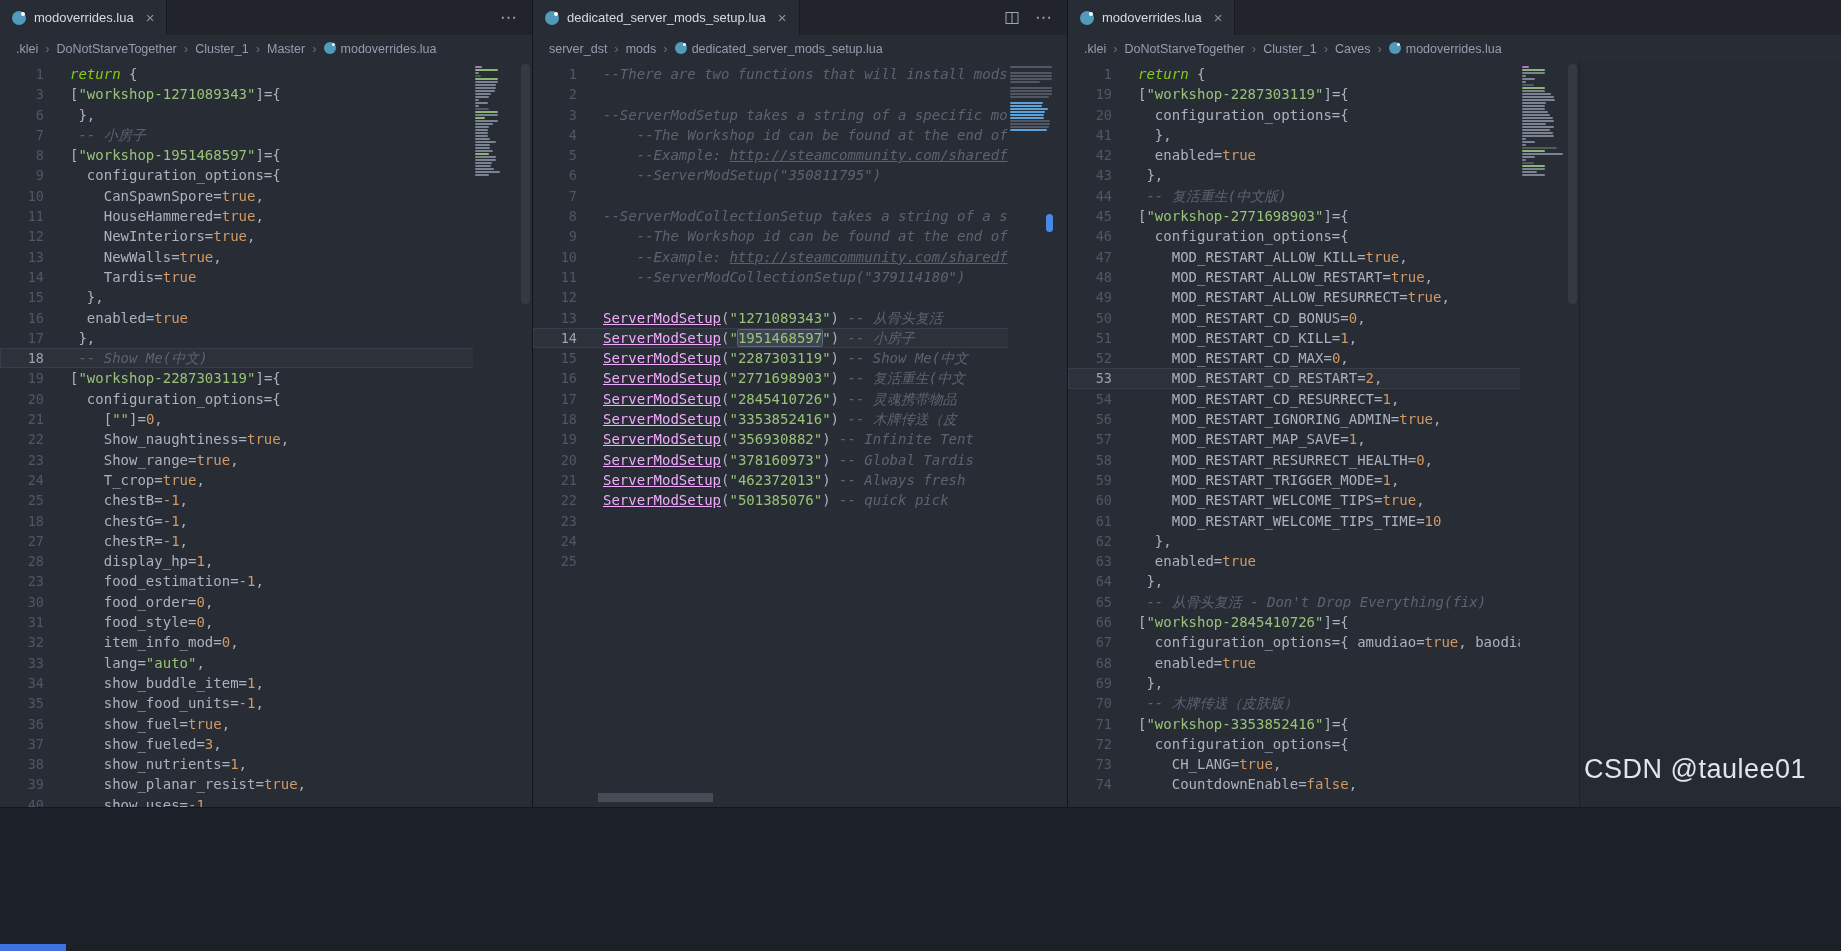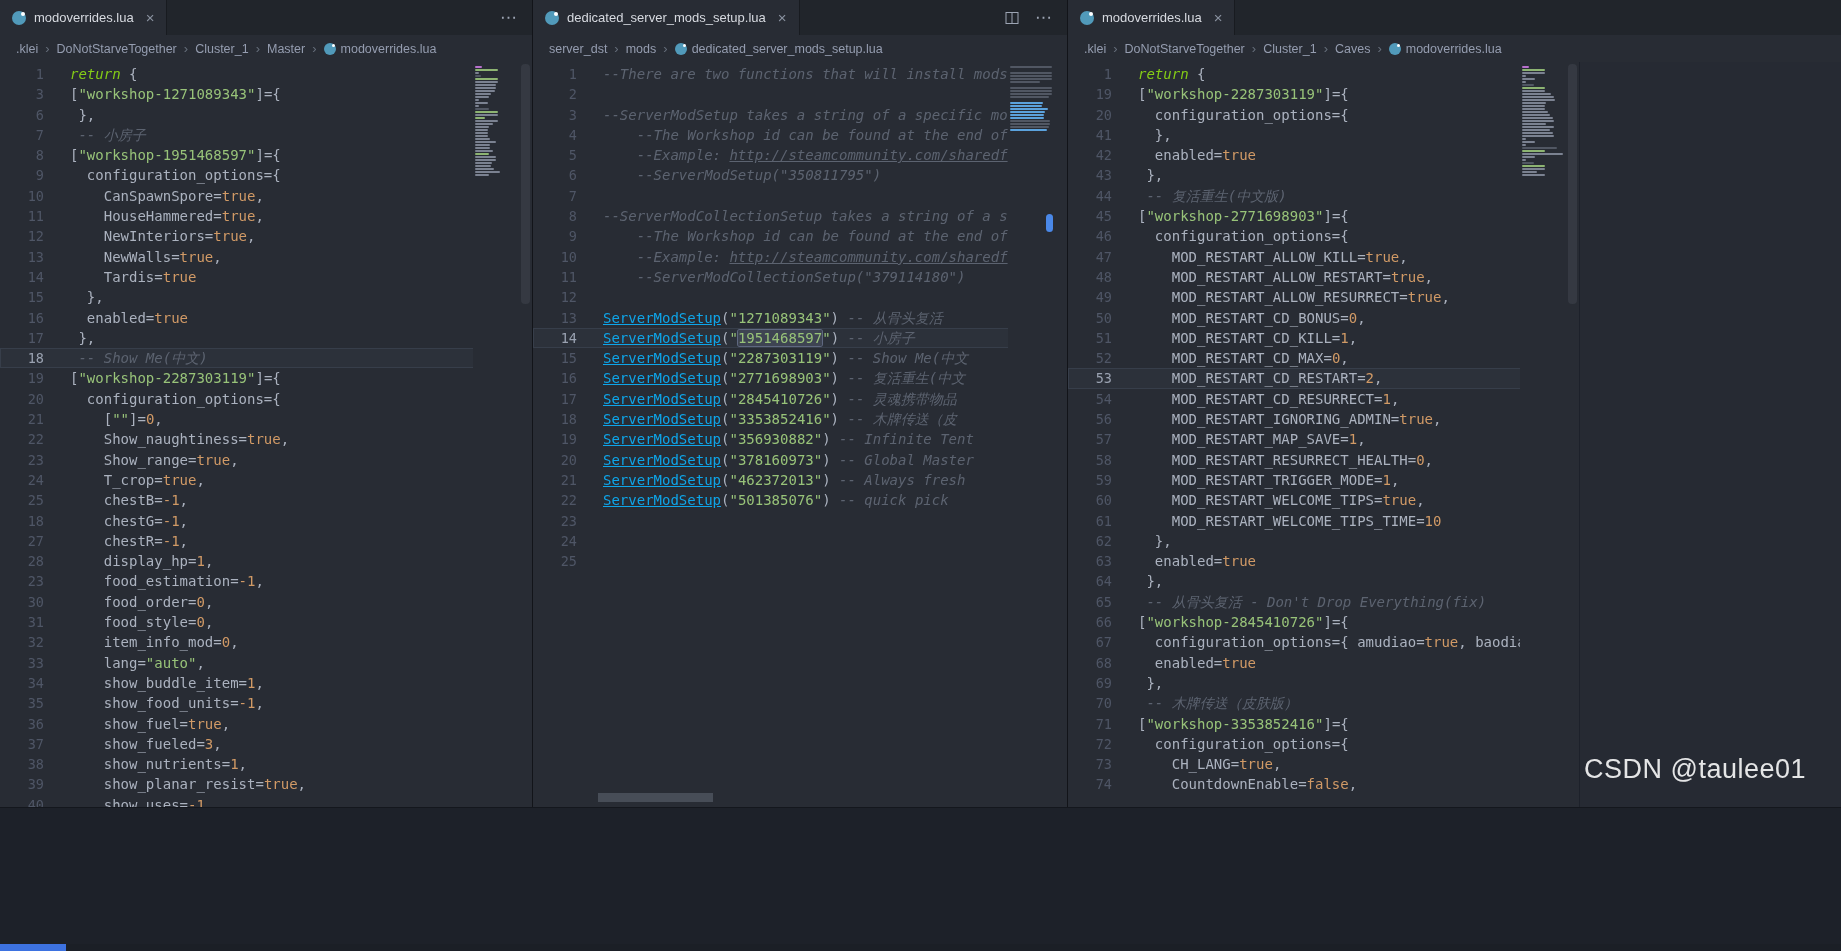--- a/index.html
+++ b/index.html
@@ -15,21 +15,21 @@
 
   .tabbar{height:35px;background:#21252b;display:flex;align-items:stretch;flex:none}
   .tab{display:flex;align-items:center;gap:8px;padding:0 12px;background:#282c34;border-right:1px solid #181b20;color:#d7dae0;font-size:13px;cursor:pointer;white-space:nowrap}
   .tab-close{font-size:15px;color:#8b93a1;margin-left:4px;line-height:1}
   .tab-actions{margin-left:auto;display:flex;align-items:center;gap:16px;padding-right:14px;color:#9da5b4}
   .ellipsis{font-size:17px;letter-spacing:1px;cursor:pointer;line-height:1}
   .action-icon{display:inline-flex;cursor:pointer}
 
   .breadcrumbs{height:27px;background:#282c34;display:flex;align-items:center;padding-left:16px;font-size:12.5px;color:#959db0;gap:7px;flex:none;white-space:nowrap;overflow:hidden}
   .bc-sep{color:#666e7b;font-size:13px}
-  .bc-item{display:flex;align-items:center;gap:5px;cursor:pointer}
+  .bc-item{display:flex;gap:5px;cursor:pointer}
 
   .lua-icon{width:14px;height:14px;border-radius:50%;background:#519aba;position:relative;display:inline-block;flex:none}
   .lua-icon::after{content:"";position:absolute;right:1px;top:1px;width:4px;height:4px;border-radius:50%;background:#fff}
   .lua-icon.sm{width:12px;height:12px}
   .lua-icon.sm::after{width:3px;height:3px}
 
   .body3{display:flex;flex:1;min-height:0}
   .editor{flex:1;background:#282c34;position:relative;overflow:hidden;font-family:"DejaVu Sans Mono","Liberation Mono",monospace;font-size:14px;min-width:0}
   .g3 .editor{width:512px;flex:none;border-right:1px solid #1d212a}
   .void{flex:1;background:#262a33}
@@ -40,21 +40,21 @@
   .ln{width:44px;flex:none;text-align:right;color:#4f5666;font-size:13.5px}
   .line.hl .ln{color:#9aa2b1}
   .lc{margin-left:26px;flex:none}
 
   .tk-p{color:#abb2bf}
   .tk-k{color:#84cc16;font-style:italic}
   .tk-s{color:#98c379}
   .tk-n{color:#d19a66}
   .tk-c{color:#5c6370;font-style:italic}
   .tk-u{color:#5c6370;font-style:italic;text-decoration:underline}
-  .tk-f{color:#0ea5e9;text-decoration:underline}
+  .tk-f{color:#f0abfc;text-decoration:underline}
   .tk-sel{color:#98c379;background:#3e4452;box-shadow:0 0 0 1px #5f6880;border-radius:2px}
 
   .minimap{position:absolute;top:0;right:13px;width:46px;bottom:0;background:#282c34;padding-top:4px}
   .minimap-bars .mbar{height:2px;margin:0 2px 1px 2px;border-radius:1px;opacity:.9}
   .vscroll{position:absolute;top:0;right:0;width:13px;bottom:0;background:#282c34}
   .vthumb{position:absolute;right:2px;top:2px;width:9px;height:240px;background:rgba(125,135,150,.15);border-radius:4px}
   .g2 .pill{position:absolute;right:1px;top:152px;width:7px;height:18px;background:#4a88e8;border-radius:3.5px}
   .hscroll{position:absolute;left:65px;bottom:5px;width:115px;height:9px;background:rgba(130,140,155,.35)}
 
   .panel{height:137px;background:#1d2129;border-top:1px solid #14171d;flex:none}
@@ -234,21 +234,21 @@
             <div class="line"><span class="ln">10</span><span class="lc"><span class="tk-c">    --Example: </span><span class="tk-u">http://steamcommunity.com/sharedf</span></span></div>
             <div class="line"><span class="ln">11</span><span class="lc"><span class="tk-c">    --ServerModCollectionSetup("379114180")</span></span></div>
             <div class="line"><span class="ln">12</span><span class="lc"></span></div>
             <div class="line"><span class="ln">13</span><span class="lc"><span class="tk-f">ServerModSetup</span><span class="tk-p">(</span><span class="tk-s">"1271089343"</span><span class="tk-p">) </span><span class="tk-c">-- 从骨头复活</span></span></div>
             <div class="line hl"><span class="ln">14</span><span class="lc"><span class="tk-f">ServerModSetup</span><span class="tk-p">(</span><span class="tk-s">"</span><span class="tk-sel">1951468597</span><span class="tk-s">"</span><span class="tk-p">) </span><span class="tk-c">-- 小房子</span></span></div>
             <div class="line"><span class="ln">15</span><span class="lc"><span class="tk-f">ServerModSetup</span><span class="tk-p">(</span><span class="tk-s">"2287303119"</span><span class="tk-p">) </span><span class="tk-c">-- Show Me(中文</span></span></div>
             <div class="line"><span class="ln">16</span><span class="lc"><span class="tk-f">ServerModSetup</span><span class="tk-p">(</span><span class="tk-s">"2771698903"</span><span class="tk-p">) </span><span class="tk-c">-- 复活重生(中文</span></span></div>
             <div class="line"><span class="ln">17</span><span class="lc"><span class="tk-f">ServerModSetup</span><span class="tk-p">(</span><span class="tk-s">"2845410726"</span><span class="tk-p">) </span><span class="tk-c">-- 灵魂携带物品</span></span></div>
             <div class="line"><span class="ln">18</span><span class="lc"><span class="tk-f">ServerModSetup</span><span class="tk-p">(</span><span class="tk-s">"3353852416"</span><span class="tk-p">) </span><span class="tk-c">-- 木牌传送（皮</span></span></div>
             <div class="line"><span class="ln">19</span><span class="lc"><span class="tk-f">ServerModSetup</span><span class="tk-p">(</span><span class="tk-s">"356930882"</span><span class="tk-p">) </span><span class="tk-c">-- Infinite Tent</span></span></div>
-            <div class="line"><span class="ln">20</span><span class="lc"><span class="tk-f">ServerModSetup</span><span class="tk-p">(</span><span class="tk-s">"378160973"</span><span class="tk-p">) </span><span class="tk-c">-- Global Master</span></span></div>
+            <div class="line"><span class="ln">20</span><span class="lc"><span class="tk-f">ServerModSetup</span><span class="tk-p">(</span><span class="tk-s">"378160973"</span><span class="tk-p">) </span><span class="tk-c">-- Global Tardis</span></span></div>
             <div class="line"><span class="ln">21</span><span class="lc"><span class="tk-f">ServerModSetup</span><span class="tk-p">(</span><span class="tk-s">"462372013"</span><span class="tk-p">) </span><span class="tk-c">-- Always fresh</span></span></div>
             <div class="line"><span class="ln">22</span><span class="lc"><span class="tk-f">ServerModSetup</span><span class="tk-p">(</span><span class="tk-s">"501385076"</span><span class="tk-p">) </span><span class="tk-c">-- quick pick</span></span></div>
             <div class="line"><span class="ln">23</span><span class="lc"></span></div>
             <div class="line"><span class="ln">24</span><span class="lc"></span></div>
             <div class="line"><span class="ln">25</span><span class="lc"></span></div>
           </div>
         <div class="minimap">
             <div class="minimap-bars">
               <div class="mbar" style="width: 42px; background: rgb(85, 92, 104);"></div>
               <div class="mbar"></div>

